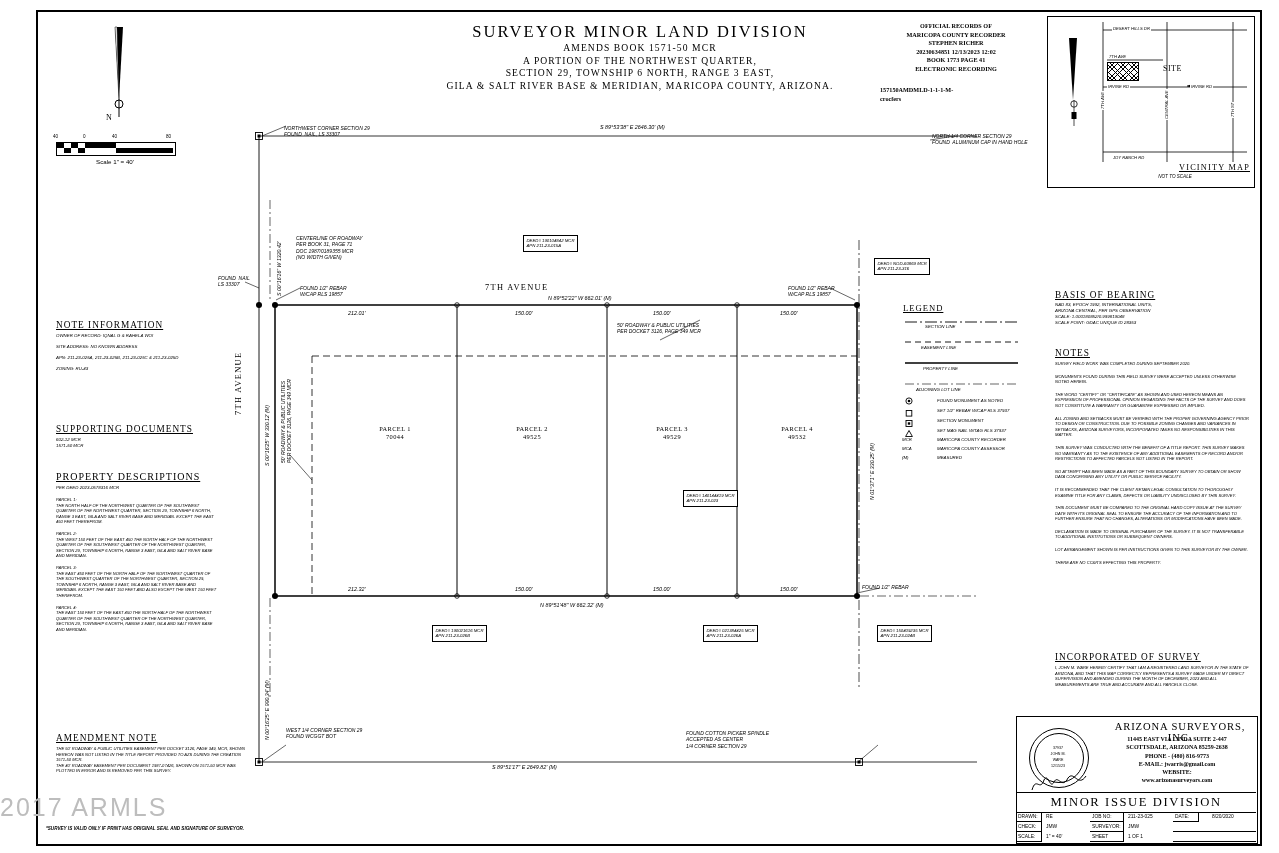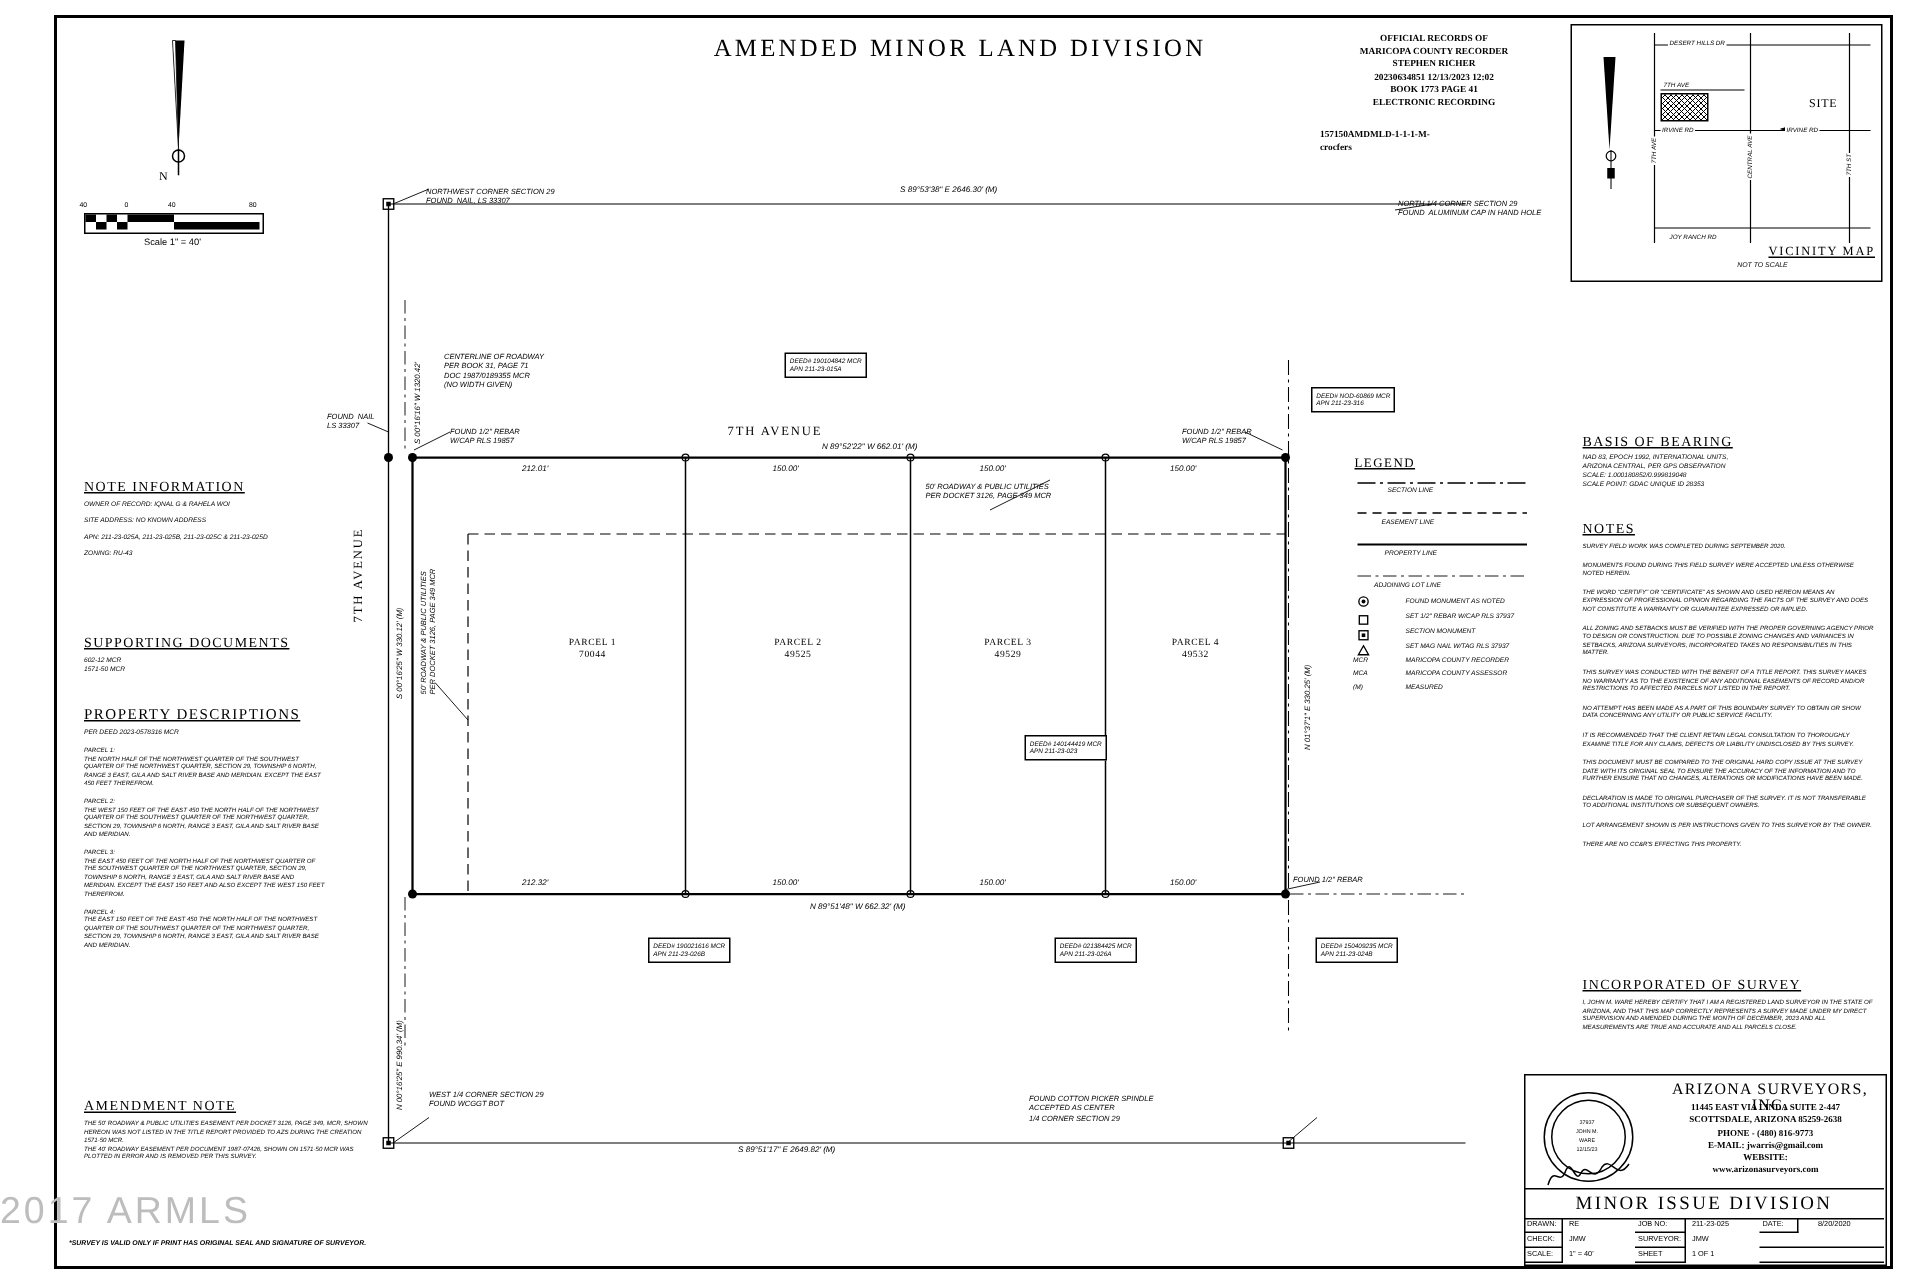--- a/index.html
+++ b/index.html
@@ -17,21 +17,21 @@
   
   #recorder{left:866px;top:22px;width:180px;text-align:center;font-size:6.2px;line-height:8.6px;font-family:"Liberation Serif",serif;font-weight:bold;}
   #recorder-code{left:880px;top:86px;font-size:6.2px;line-height:8.6px;font-weight:bold;text-align:left;}
   
   #vicinity-box{left:1047px;top:16px;width:206px;height:170px;border:1.6px solid #000;}
   #vic-title{left:1100px;top:163px;width:150px;text-align:right;font-size:8.3px;letter-spacing:1.2px;text-decoration:underline;}
   #vic-nts{left:1100px;top:174px;width:150px;text-align:center;font-size:4.6px;font-style:italic;font-family:"Liberation Sans",sans-serif;}
   .vroad{position:absolute;font-size:4.2px;font-style:italic;font-family:"Liberation Sans",sans-serif;background:#fff;padding:0 1px;}
   #vic-site-box{position:absolute;left:1107px;top:62px;width:30px;height:17px;border:1px solid #000;
      background:repeating-linear-gradient(45deg,#000 0 0.6px,transparent 0.6px 2.6px),repeating-linear-gradient(-45deg,#000 0 0.6px,transparent 0.6px 2.6px);background-color:#fff;}
-  #vic-site-label{left:1163px;top:64px;font-size:8px;letter-spacing:.5px;font-family:"Liberation Serif",serif;margin-left:43px;}
+  #vic-site-label{left:1163px;top:64px;font-size:8px;letter-spacing:.5px;font-family:"Liberation Serif",serif;}
   
   #north-arrow{left:95px;top:25px;width:44px;height:92px;}
   #north-n{left:106px;top:113px;font-size:8px;font-family:"Liberation Serif",serif;}
   
   #scalebar{left:56px;top:142px;width:118px;height:12px;border:1px solid #000;}
   .sbk{position:absolute;background:#000;}
   #scale-caption{left:52px;top:158px;width:126px;text-align:center;font-size:6.2px;font-family:"Liberation Sans",sans-serif;}
   .sbt{position:absolute;font-size:4.6px;font-family:"Liberation Sans",sans-serif;}
   
   #site-info-h{left:56px;top:320px;font-size:9.3px;}
@@ -77,21 +77,27 @@
   #seal{position:absolute;left:1029px;top:728px;width:58px;height:58px;border:1.4px solid #000;border-radius:50%;}
   #seal2{position:absolute;left:1034px;top:733px;width:48px;height:48px;border:1px solid #000;border-radius:50%;}
   .sealtxt{position:absolute;width:58px;text-align:center;font-size:3.6px;font-family:"Liberation Sans",sans-serif;}
 </style>
 </head>
 <body>
 
 <div class="sheet">
   <div class="border-outer"></div>
 
-  <div class="abs" id="title-main">AMENDED MINOR LAND DIVISION</div>
+  <div class="abs" id="title-main">SURVEYOR MINOR LAND DIVISION</div>
+  <div class="abs" id="title-sub">
+    <div>AMENDS BOOK 1571-50 MCR</div>
+    <div>A PORTION OF THE NORTHWEST QUARTER,</div>
+    <div>SECTION 29, TOWNSHIP 6 NORTH, RANGE 3 EAST,</div>
+    <div>GILA &amp; SALT RIVER BASE &amp; MERIDIAN, MARICOPA COUNTY, ARIZONA.</div>
+  </div>
 
   <div class="abs" id="recorder">
     <div>OFFICIAL RECORDS OF</div>
     <div>MARICOPA COUNTY RECORDER</div>
     <div>STEPHEN RICHER</div>
     <div>20230634851   12/13/2023   12:02</div>
     <div>BOOK 1773    PAGE 41</div>
     <div>ELECTRONIC RECORDING</div>
   </div>
   <div class="abs" id="recorder-code">

